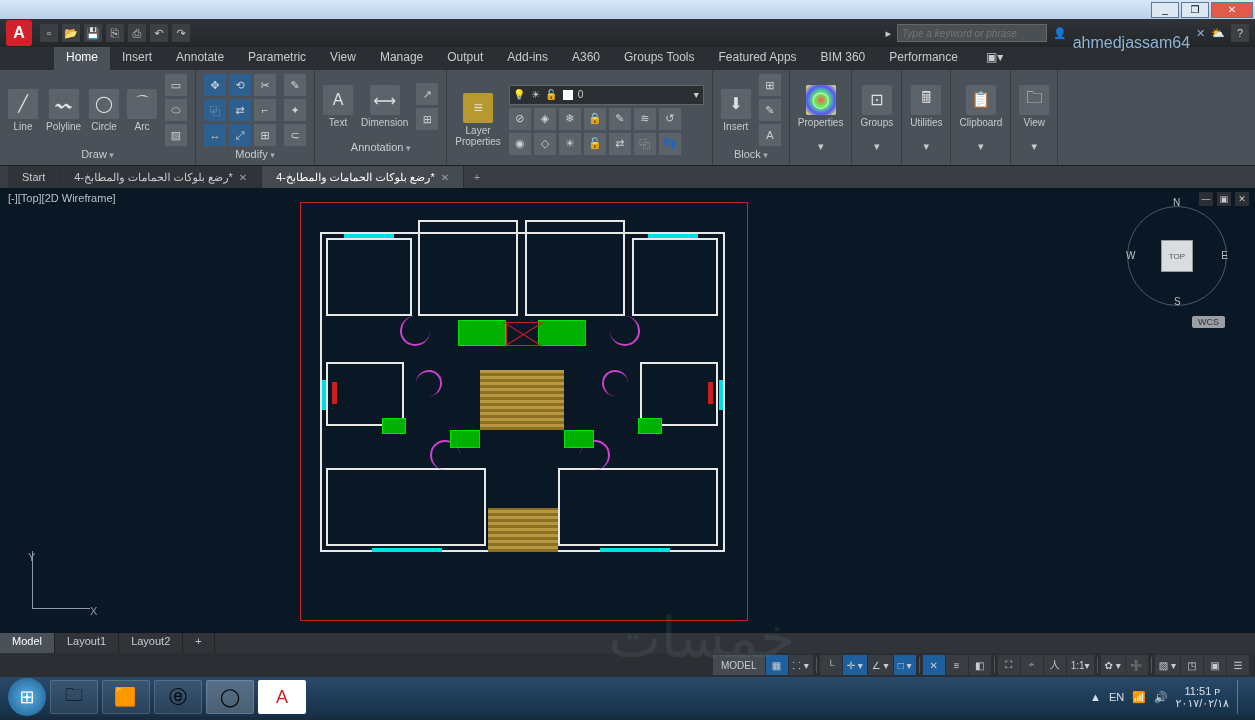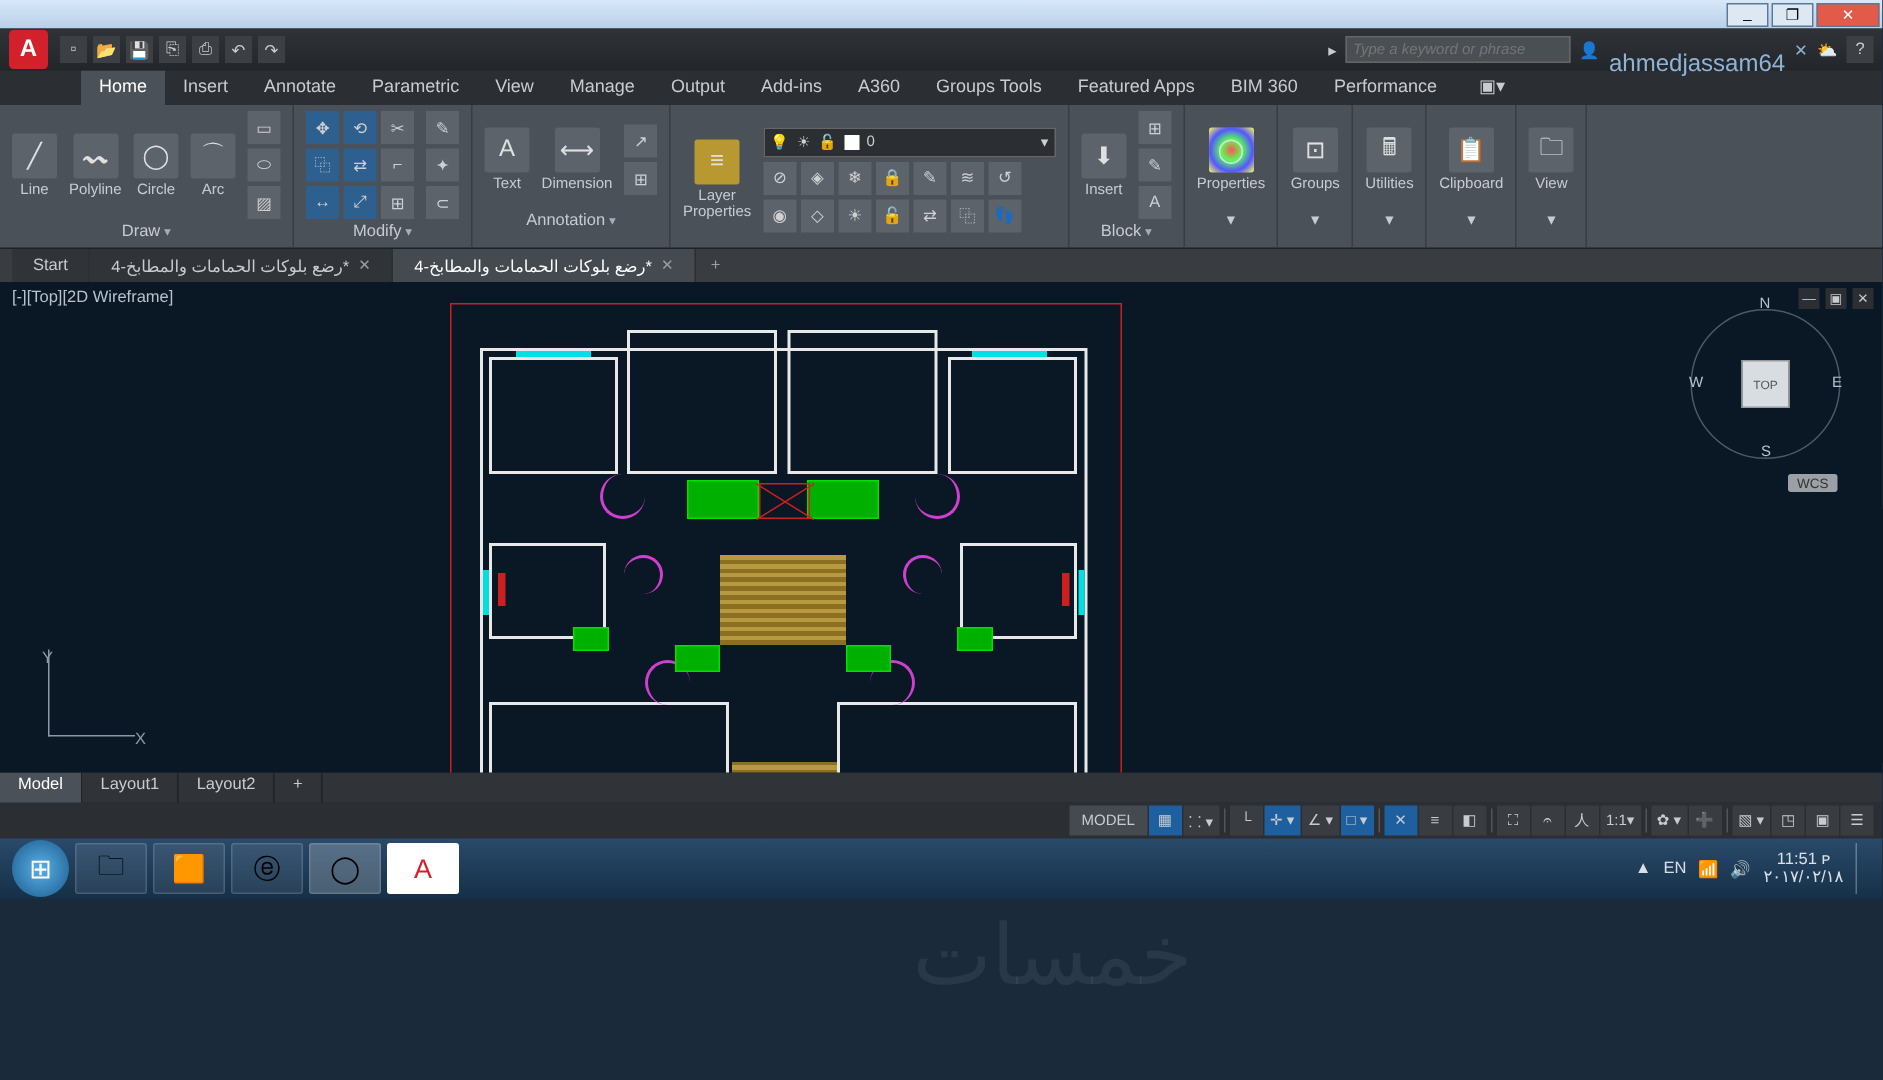--- a/index.html
+++ b/index.html
@@ -49,21 +49,21 @@
 
 
 .doc-tabs { height: 22px; background: #393d42; display: flex; align-items: stretch; padding-left: 8px; font-size: 11px; color: #c8ccd0; }
 .doc-tab { padding: 3px 14px; border-right: 1px solid #2b2e32; display: flex; align-items: center; gap: 6px; cursor: pointer; background: #303338; }
 .doc-tab.start { background: #303338; }
 .doc-tab.active { background: #444a50; color: #fff; }
 .doc-tab .x { color: #9aa0a6; font-size: 10px; }
 .doc-add { width: 26px; display: flex; align-items: center; justify-content: center; cursor: pointer; color: #9aa0a6; }
 
 
-.draw-area { position: relative; height: 327px; background: #0a1724; overflow: hidden; }
+.draw-area { position: relative; height: 445px; background: #0a1724; overflow: hidden; }
 .vp-label { position: absolute; top: 4px; left: 8px; color: #b8c2cc; font-size: 11px; }
 .vp-ctrl { position: absolute; top: 4px; right: 6px; display: flex; gap: 4px; }
 .vp-ctrl span { width: 14px; height: 14px; background: #2b2e32; color: #c8ccd0; font-size: 9px; display: flex; align-items: center; justify-content: center; cursor: pointer; }
 .red-frame { position: absolute; left: 300px; top: 14px; width: 448px; height: 419px; border: 1px solid #cc2020; }
 .ucs { position: absolute; left: 18px; bottom: 10px; color: #8a9aaa; }
 .ucs-y { position: absolute; left: 10px; bottom: 60px; font-size: 11px; }
 .ucs-x { position: absolute; left: 72px; bottom: 6px; font-size: 11px; }
 .ucs-lines { position: absolute; left: 14px; bottom: 14px; width: 60px; height: 60px; }
 .ucs-lines::before { content: ""; position: absolute; left: 0; bottom: 0; width: 1px; height: 58px; background: #8a9aaa; }
 .ucs-lines::after { content: ""; position: absolute; left: 0; bottom: 0; width: 58px; height: 1px; background: #8a9aaa; }

